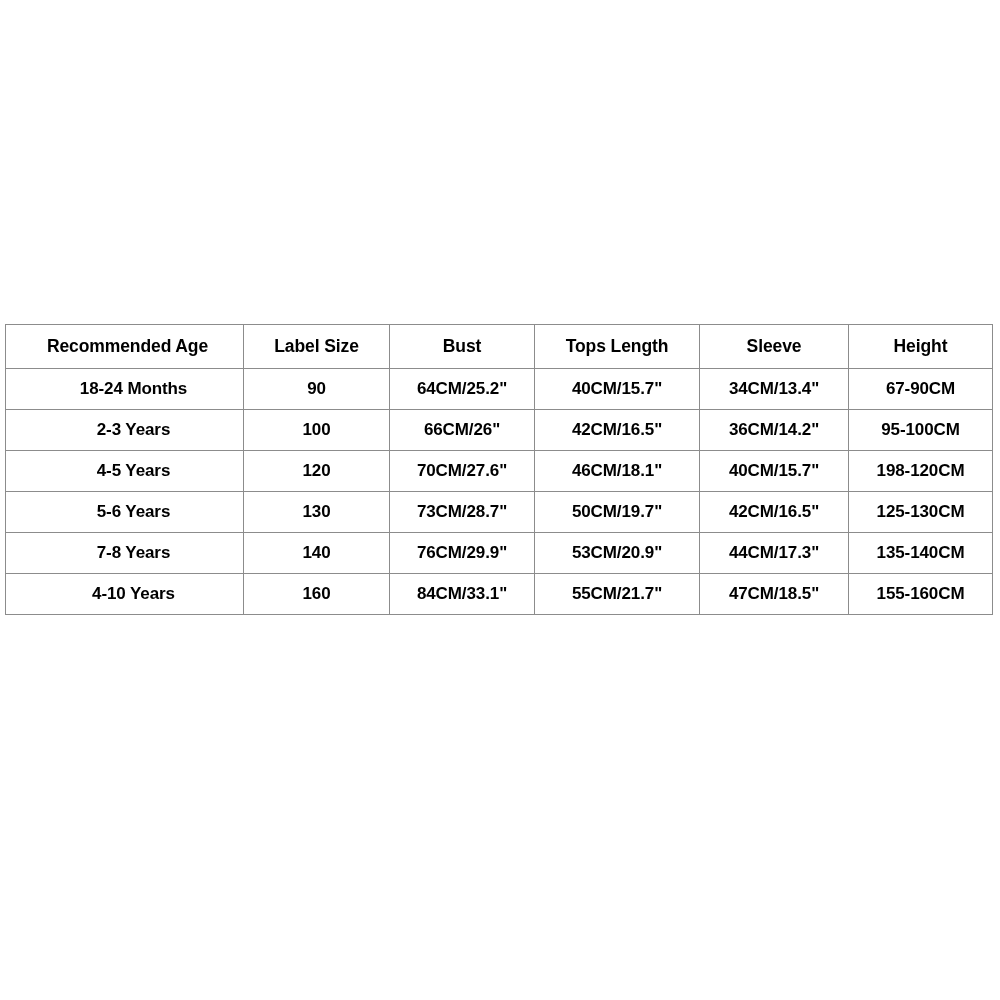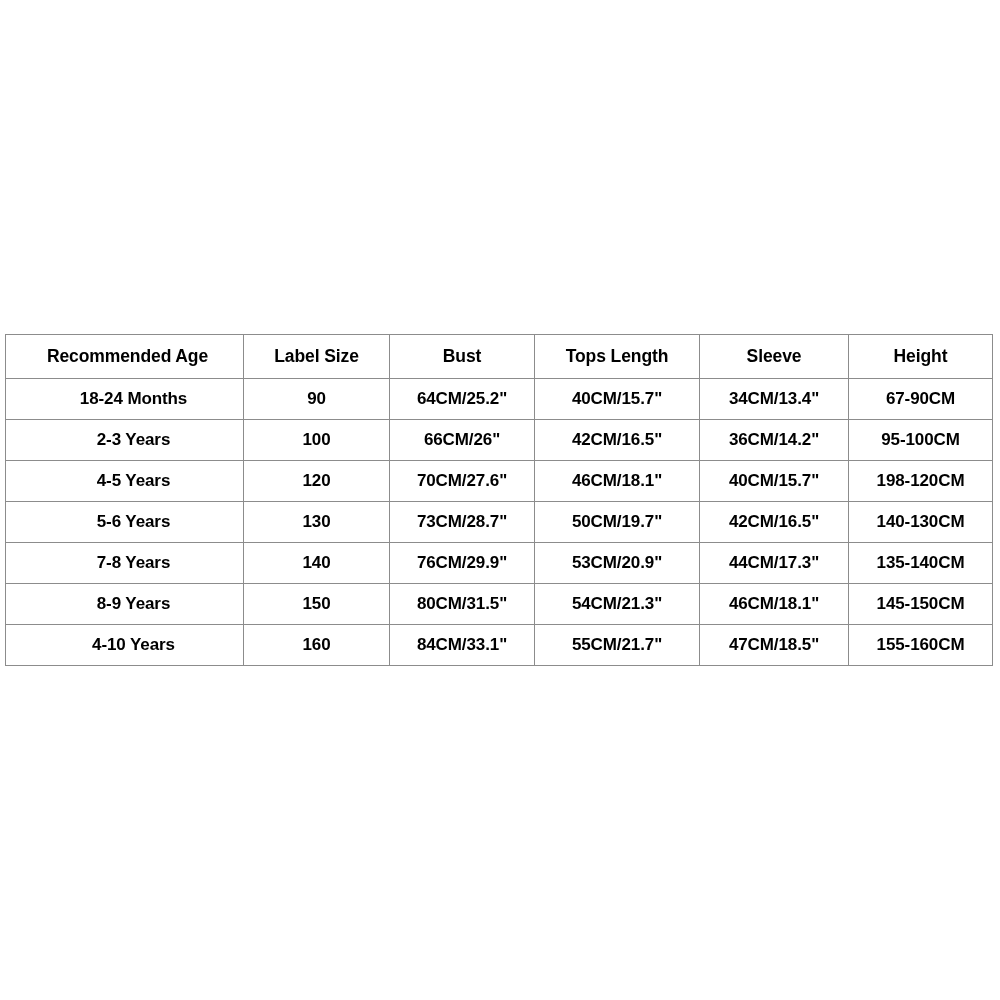--- a/index.html
+++ b/index.html
@@ -12,21 +12,21 @@
     width: 1000px;
     height: 1000px;
     position: relative;
     font-family: "Liberation Sans", sans-serif;
     -webkit-font-smoothing: antialiased;
   }
 
   #size-chart-wrap {
     position: absolute;
     left: 5px;
-    top: 334px;
+    top: 324px;
     width: 987px;
   }
 
   table.size-chart {
     border-collapse: collapse;
     width: 987px;
     table-layout: fixed;
     background: #ffffff;
   }
 
@@ -120,37 +120,29 @@
           <td>46CM/18.1"</td>
           <td>40CM/15.7"</td>
           <td>198-120CM</td>
         </tr>
         <tr>
           <td class="col-age">5-6 Years</td>
           <td>130</td>
           <td>73CM/28.7"</td>
           <td>50CM/19.7"</td>
           <td>42CM/16.5"</td>
-          <td>140-130CM</td>
+          <td>125-130CM</td>
         </tr>
         <tr>
           <td class="col-age">7-8 Years</td>
           <td>140</td>
           <td>76CM/29.9"</td>
           <td>53CM/20.9"</td>
           <td>44CM/17.3"</td>
           <td>135-140CM</td>
-        </tr>
-        <tr>
-          <td class="col-age">8-9 Years</td>
-          <td>150</td>
-          <td>80CM/31.5"</td>
-          <td>54CM/21.3"</td>
-          <td>46CM/18.1"</td>
-          <td>145-150CM</td>
         </tr>
         <tr>
           <td class="col-age">4-10 Years</td>
           <td>160</td>
           <td>84CM/33.1"</td>
           <td>55CM/21.7"</td>
           <td>47CM/18.5"</td>
           <td>155-160CM</td>
         </tr>
       </tbody>

